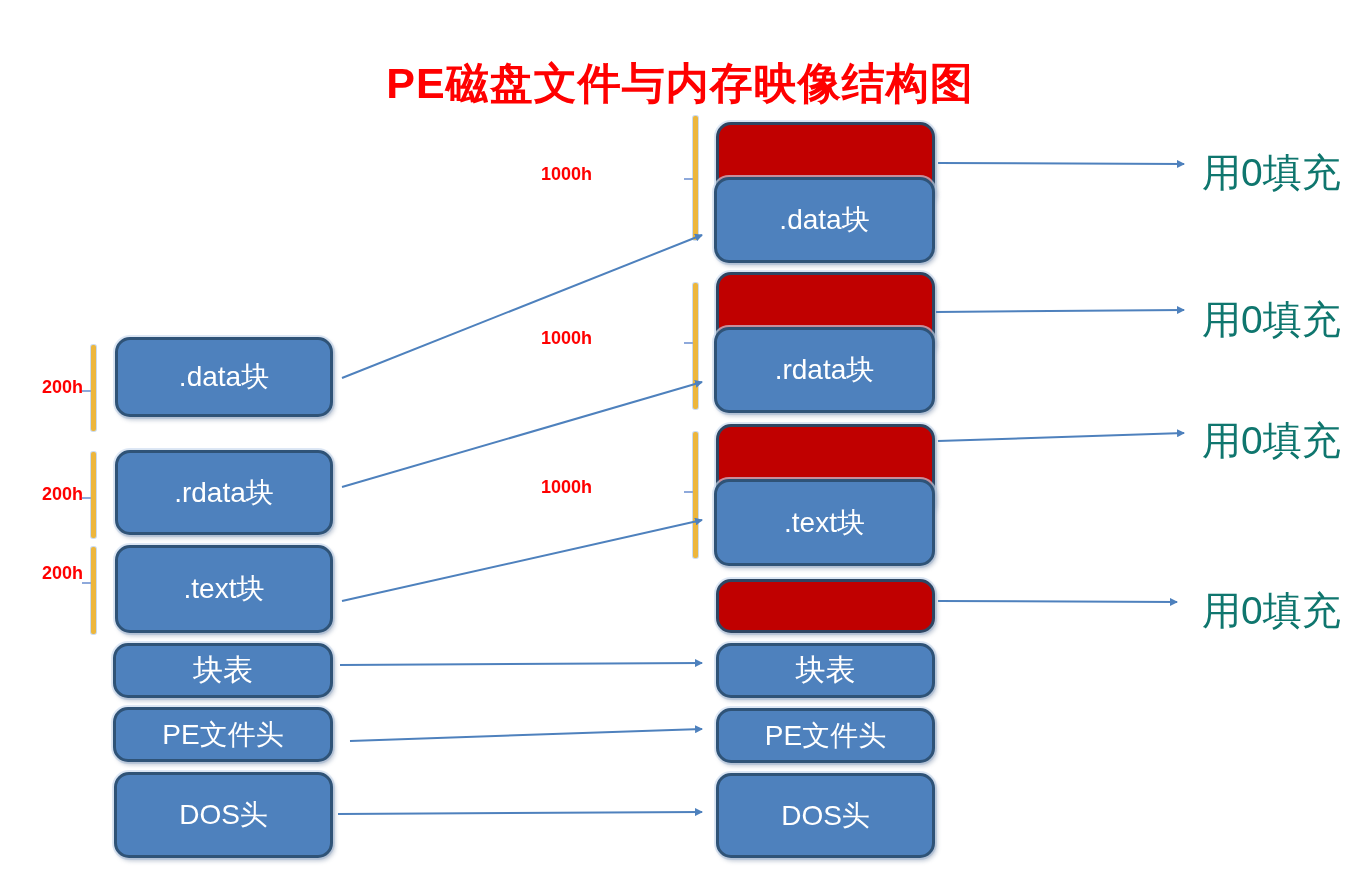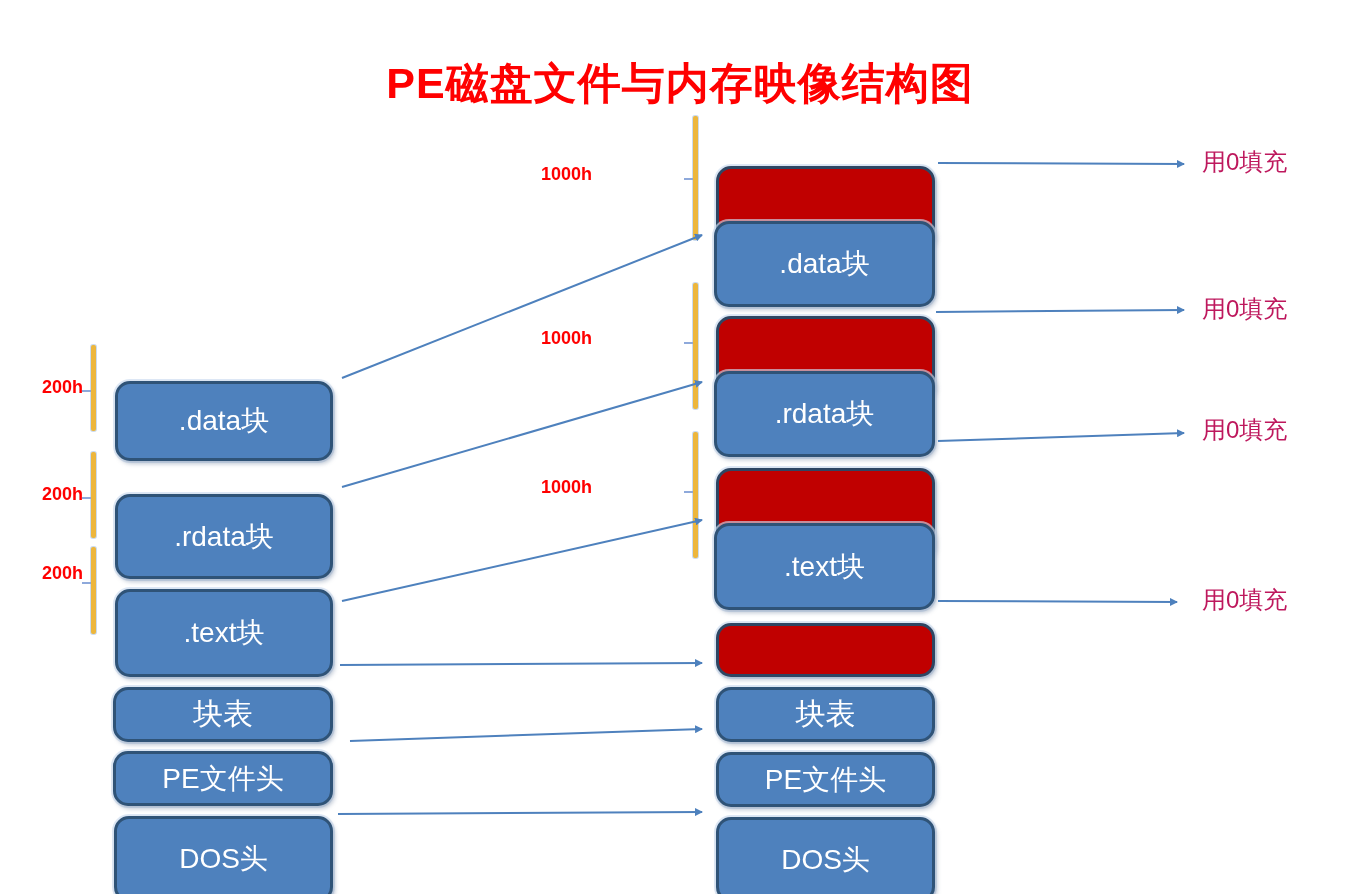--- a/index.html
+++ b/index.html
@@ -10,35 +10,34 @@
   .title {
     position:absolute; left:335px; top:55px; width:690px;
     text-align:center; color:#FF0000; font-size:43px; font-weight:600;
     letter-spacing:1px; white-space:nowrap;
   }
   .bbox, .rbox {
     position:absolute; box-sizing:border-box;
     border-radius:15px; display:flex; align-items:center; justify-content:center;
     color:#ffffff; font-size:28px;
     box-shadow:2px 3px 4px rgba(110,130,160,0.45), 0 0 0 2px rgba(205,220,240,0.65);
-    margin-top:44px;
   }
   .bbox { background:#4E81BD; border:3px solid #2F5377; }
   .rbox { background:#C00000; border:3px solid #2E4663; }
   .bracket {
     position:absolute; width:5px; background:#EDB63C; border-radius:2px;
     box-shadow:0 0 0 1px rgba(160,190,225,0.55);
   }
   .tick { position:absolute; width:9px; height:2px; background:#8EA9DB; }
   .size-label {
     position:absolute; color:#FF0000; font-size:18px; font-weight:bold;
     width:88px; text-align:right; white-space:nowrap;
   }
   .fill-label {
-    position:absolute; color:#be185d; font-size:24px; white-space:nowrap;
+    position:absolute; color:#0f766e; font-size:39px; white-space:nowrap;
   }
   svg.arrows { position:absolute; left:0; top:0; pointer-events:none; }
 </style>
 </head>
 <body>
 
 <div class="canvas">
 
   <div class="title">PE磁盘文件与内存映像结构图</div>
 

